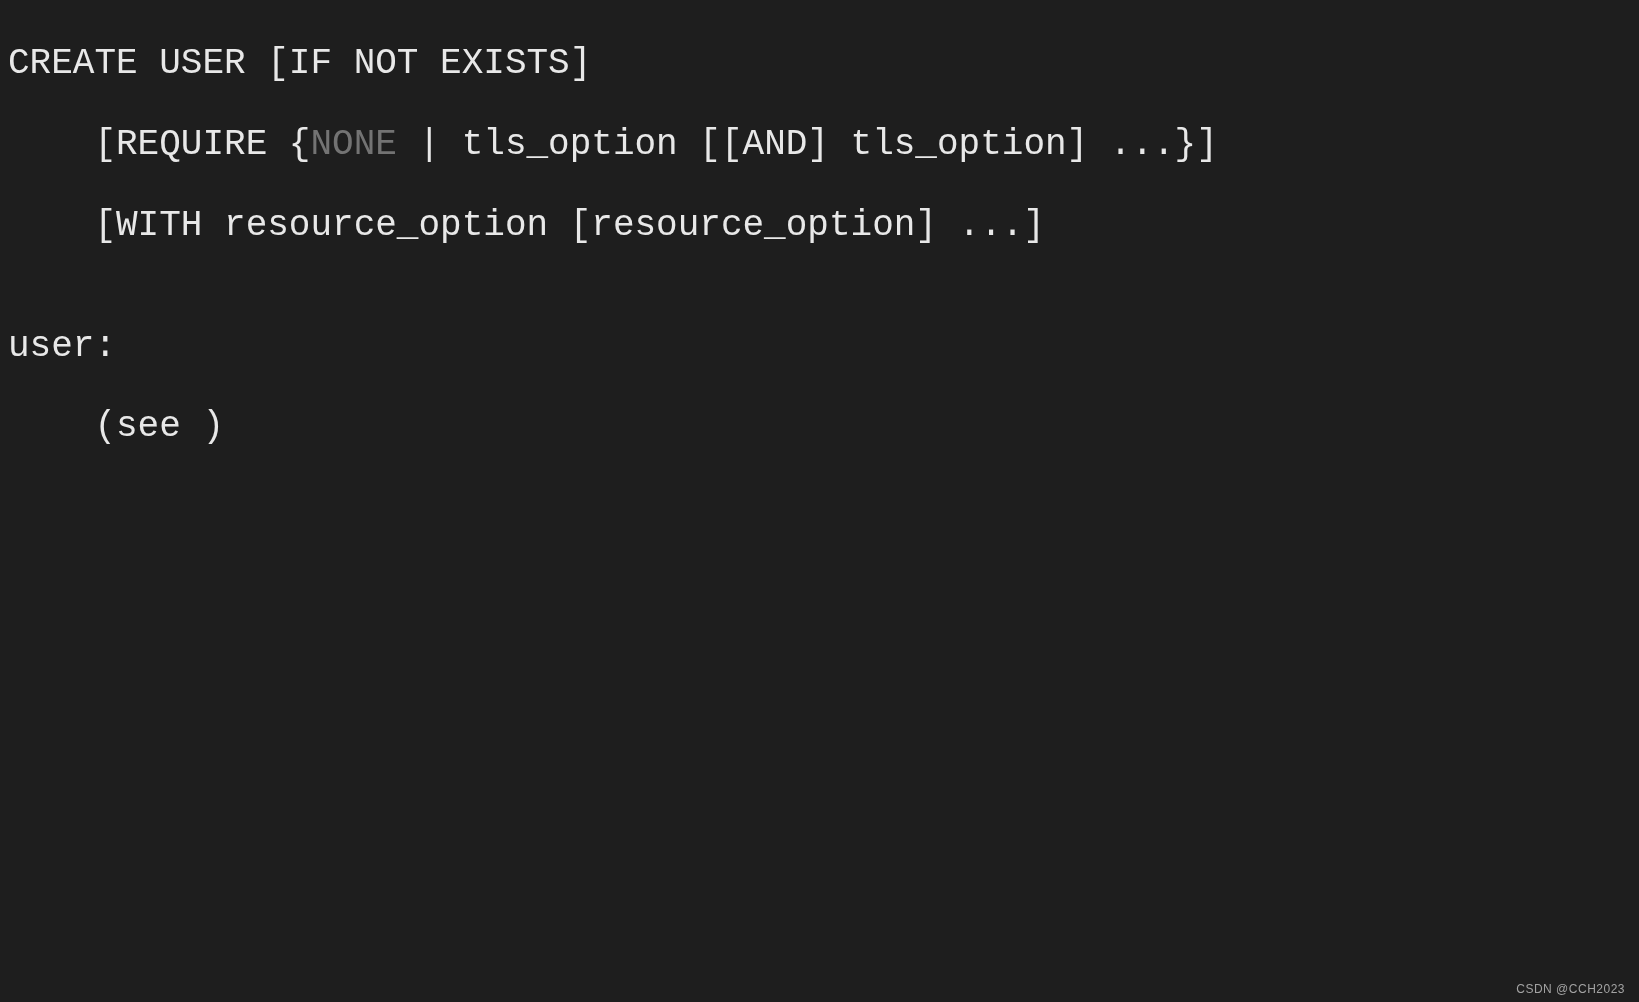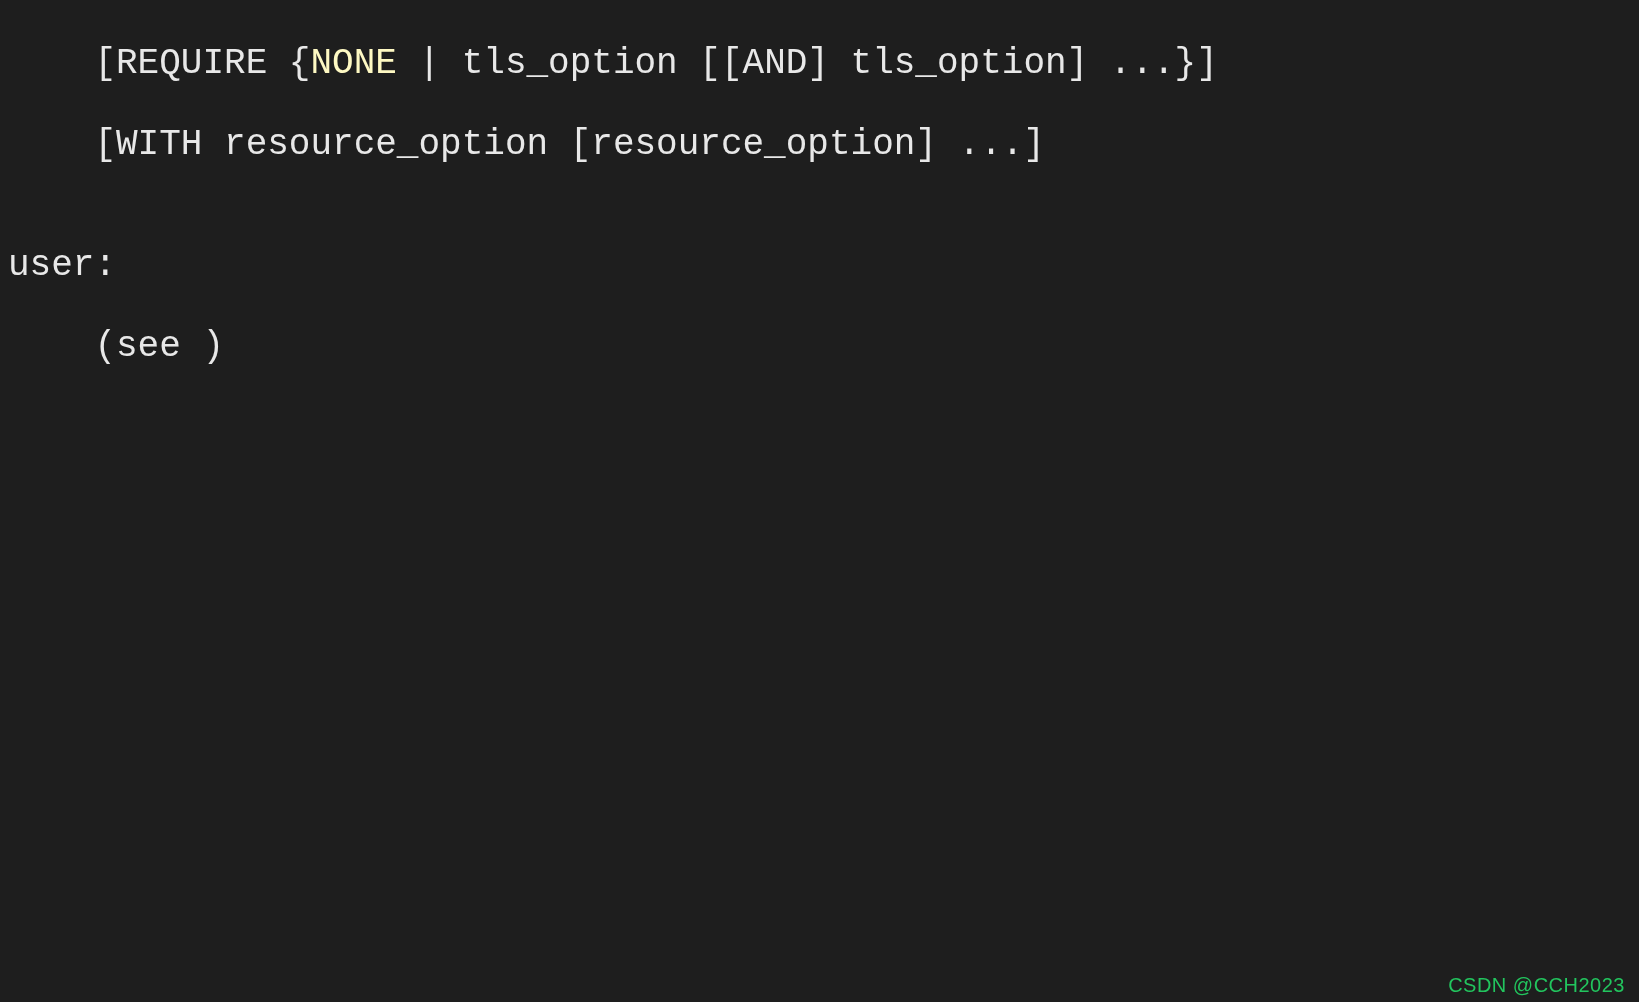--- a/index.html
+++ b/index.html
@@ -20,36 +20,37 @@
       position: relative;
     }
     .terminal {
       padding: 4px 8px;
       white-space: pre;
     }
     .line {
       display: block;
     }
     .highlight {
-      color: #fef9c3;
+      color: #737373;
     }
     .watermark {
       position: absolute;
       bottom: 6px;
       right: 14px;
-      font-size: 20px;
-      color: #22c55e;
+      font-size: 12px;
+      color: #a3a3a3;
       font-family: Arial, sans-serif;
       letter-spacing: 0.5px;
     }
   </style>
 </head>
 <body>
 
 <div class="terminal">
+<span class="line">CREATE USER [IF NOT EXISTS]</span>
 <span class="line"><span>    [REQUIRE {</span><span class="highlight">NONE</span><span> | tls_option [[AND] tls_option] ...}]</span></span>
 <span class="line">    [WITH resource_option [resource_option] ...]</span>
 <span class="line"></span>
 <span class="line">user:</span>
 <span class="line">    (see )</span>
 <span class="line"></span>
 
 
 
 

